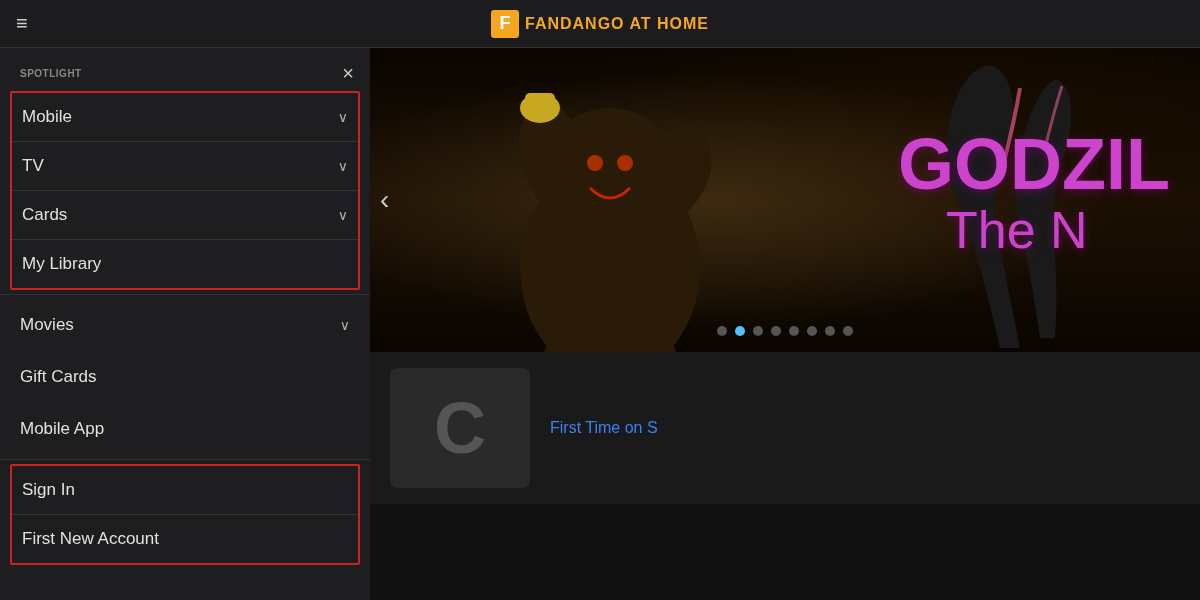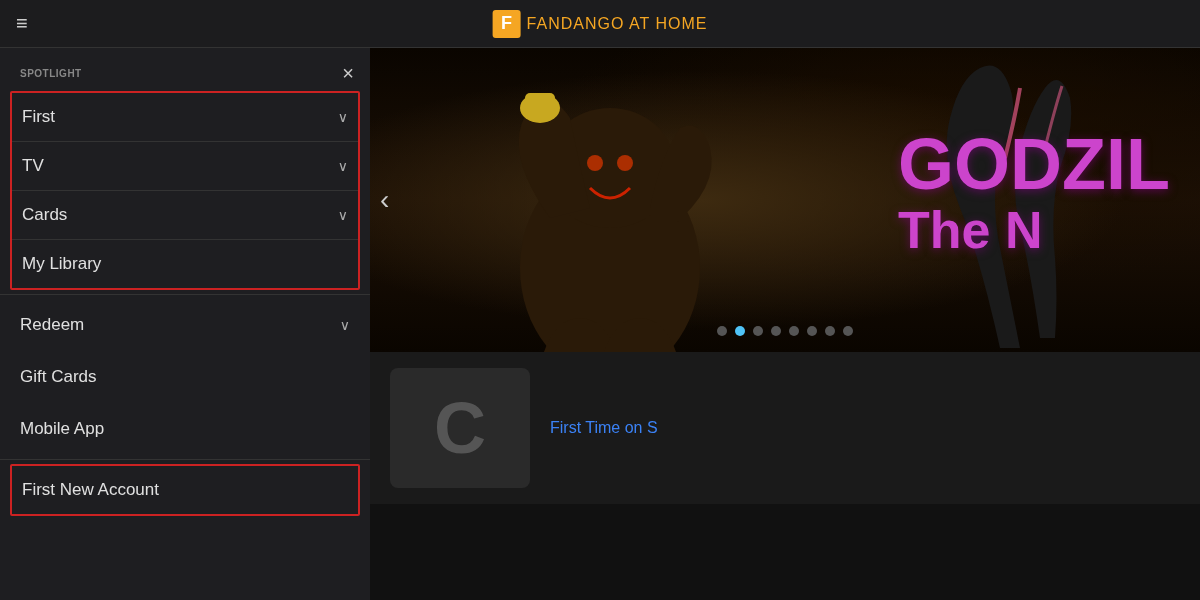--- a/index.html
+++ b/index.html
@@ -49,21 +49,21 @@
       width: 28px;
       height: 28px;
       display: flex;
       align-items: center;
       justify-content: center;
       border-radius: 3px;
     }
 
     .logo-text {
       font-size: 16px;
-      font-weight: 400;
+      font-weight: 700;
       letter-spacing: 1px;
       color: #fff;
     }
 
     .logo-text span {
       color: #f5a623;
     }
 
     
     .main-area {
@@ -195,23 +195,24 @@
     .hero-title-line1 {
       font-size: 72px;
       font-weight: 900;
       color: #cc44cc;
       text-shadow: 0 2px 10px rgba(150,0,150,0.5);
       line-height: 1;
     }
 
     .hero-title-line2 {
       font-size: 52px;
-      font-weight: 700;
+      font-weight: 400;
       color: #cc44cc;
       text-shadow: 0 2px 10px rgba(150,0,150,0.5);
+      margin-left: 48px;
     }
 
     
     .nav-arrow-left {
       position: absolute;
       left: 10px;
       top: 50%;
       transform: translateY(-50%);
       color: #ccc;
       font-size: 28px;
@@ -288,54 +289,57 @@
 
 <div class="main-area">
 
   <div class="sidebar">
     <span class="close-btn">×</span>
 
     <div class="sidebar-section-label">Spotlight</div>
 
     <div class="outlined-group">
       <div class="sidebar-item">
-        <span>First</span>
+        <span>Mobile</span>
         <span class="chevron">∨</span>
       </div>
       <div class="sidebar-item">
         <span>TV</span>
         <span class="chevron">∨</span>
       </div>
       <div class="sidebar-item">
         <span>Cards</span>
         <span class="chevron">∨</span>
       </div>
       <div class="sidebar-item">
         <span>My Library</span>
       </div>
     </div>
 
     <div class="sidebar-divider"></div>
 
     <div class="sidebar-item">
-      <span>Redeem</span>
+      <span>Movies</span>
       <span class="chevron">∨</span>
     </div>
 
     <div class="sidebar-item">
       <span>Gift Cards</span>
     </div>
 
     <div class="sidebar-item">
       <span>Mobile App</span>
     </div>
 
     <div class="sidebar-divider"></div>
 
     <div class="outlined-group">
+      <div class="sidebar-item">
+        <span>Sign In</span>
+      </div>
       <div class="sidebar-item">
         <span>First New Account</span>
       </div>
     </div>
 
   </div>
 
   <div class="content-area">
 
     <div class="hero-banner">

